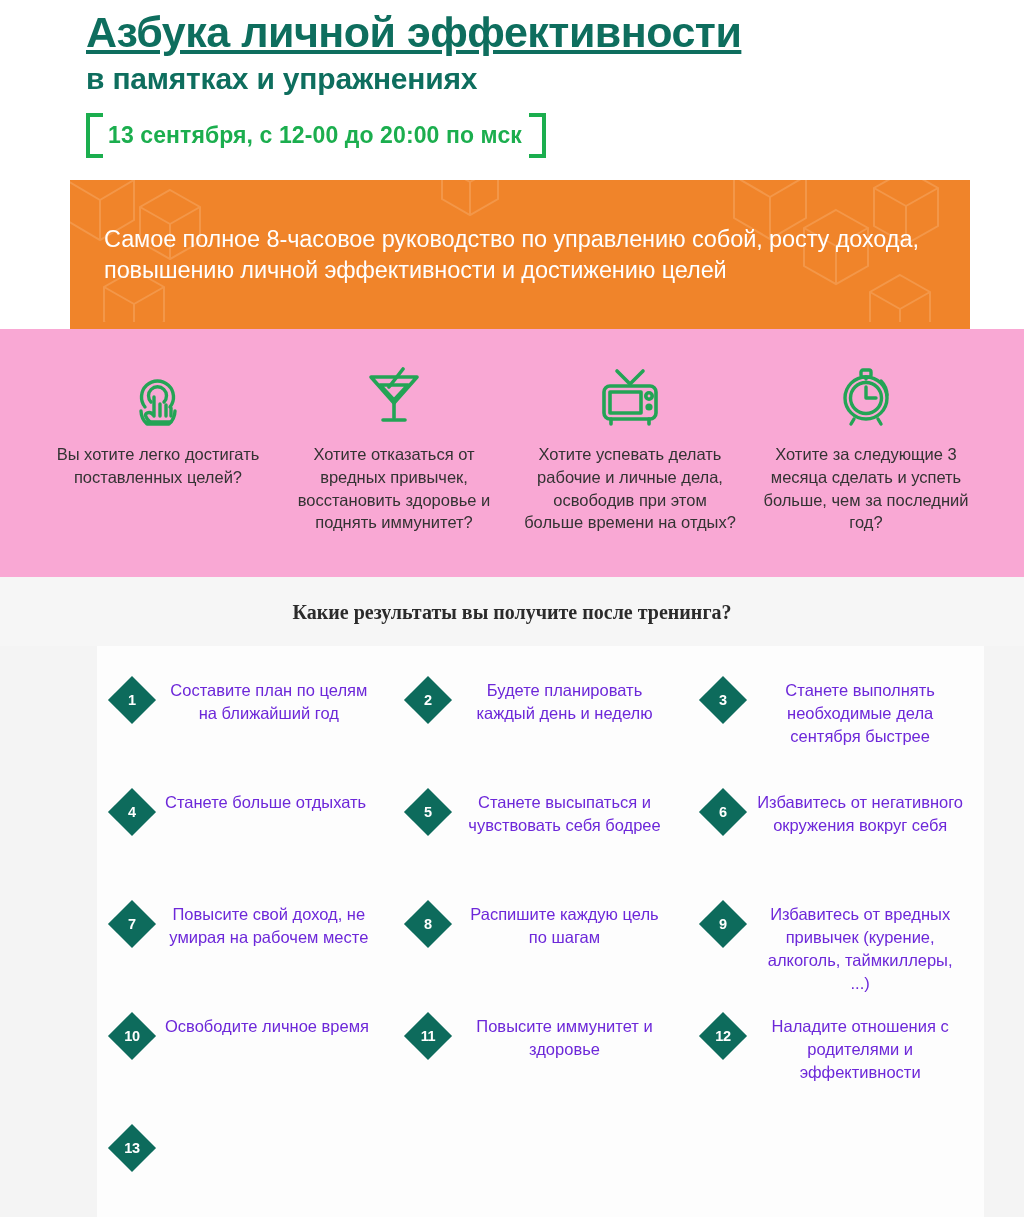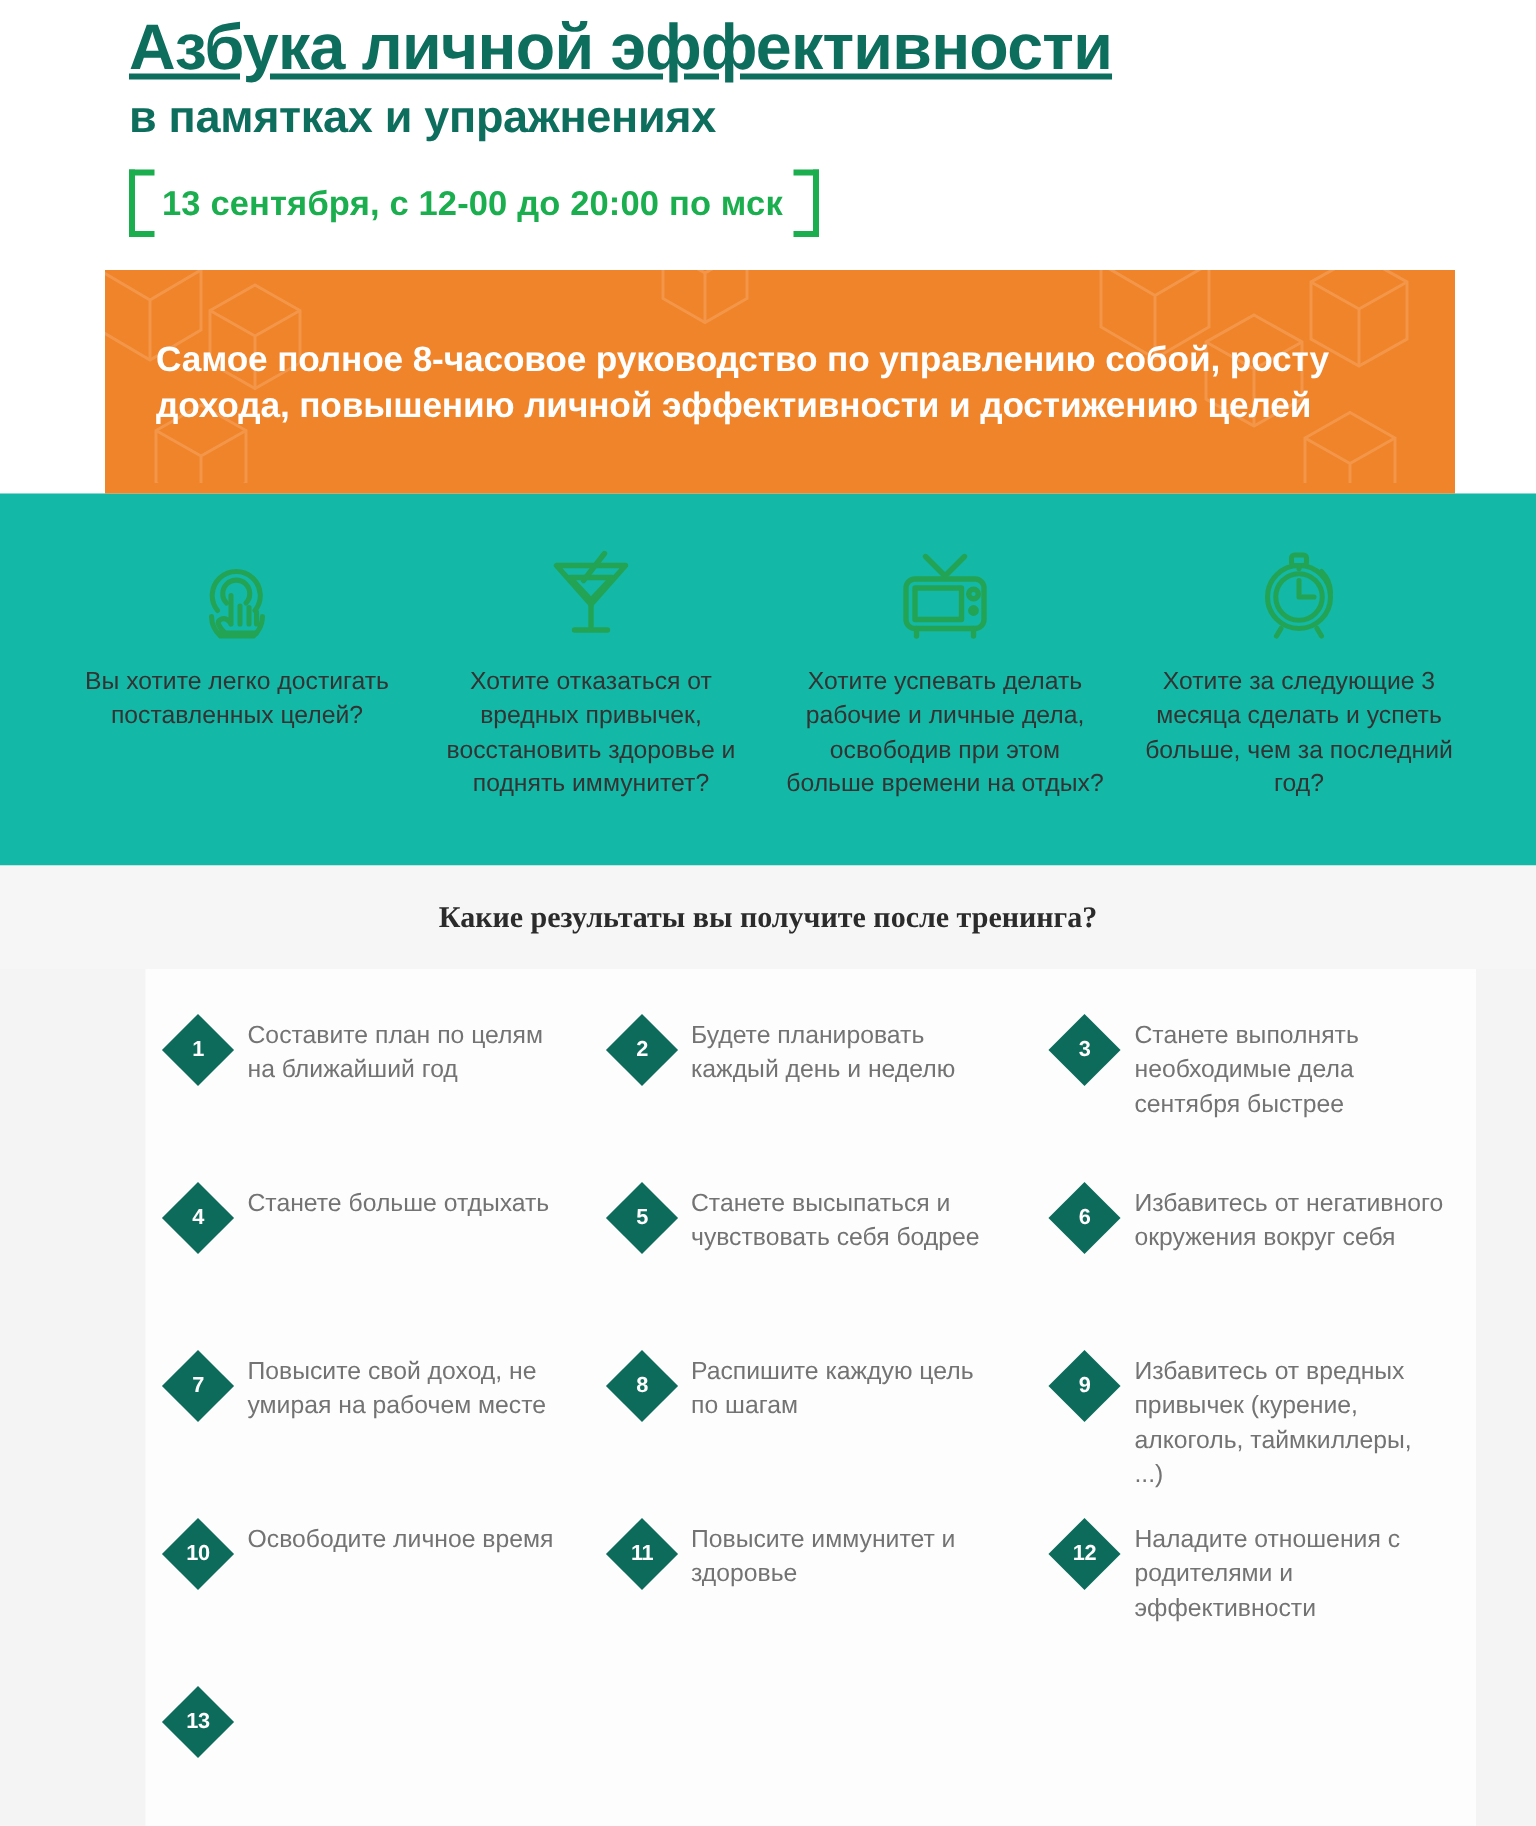--- a/index.html
+++ b/index.html
@@ -77,27 +77,27 @@
   }
   .banner-pattern{
     position:absolute; inset:0;
     opacity:.55;
     pointer-events:none;
   }
   .banner-text{
     position:relative;
     color:#ffffff;
     font-size:23.5px;
-    font-weight:bold;
+    font-weight:normal;
     line-height:1.34;
     letter-spacing:-0.1px;
   }
 
   
-  .questions-zone{ background:#14b8a6; padding:36px 0 26px 0; }
+  .questions-zone{ background:#f9a8d4; padding:36px 0 26px 0; }
   .questions{
     display:flex;
     padding:0 40px;
   }
   .q-col{
     flex:1 1 0;
     text-align:center;
     padding:0 10px;
   }
   .q-icon{
@@ -157,24 +157,25 @@
     transform:rotate(-45deg);
     display:flex;
     align-items:center;
     justify-content:center;
     color:#ffffff;
     font-size:14.5px;
     font-weight:bold;
     letter-spacing:-0.3px;
   }
   .r-text{
-    color:#737373;
+    color:#6d28d9;
     font-size:16.5px;
     line-height:1.4;
     padding-top:2px;
+    text-align:center;
   }
 </style>
 </head>
 <body>
 
 <div class="page">
 
   <header class="hero">
     <div class="hero-inner">
       <h1 class="title-main">Азбука личной эффективности</h1>

